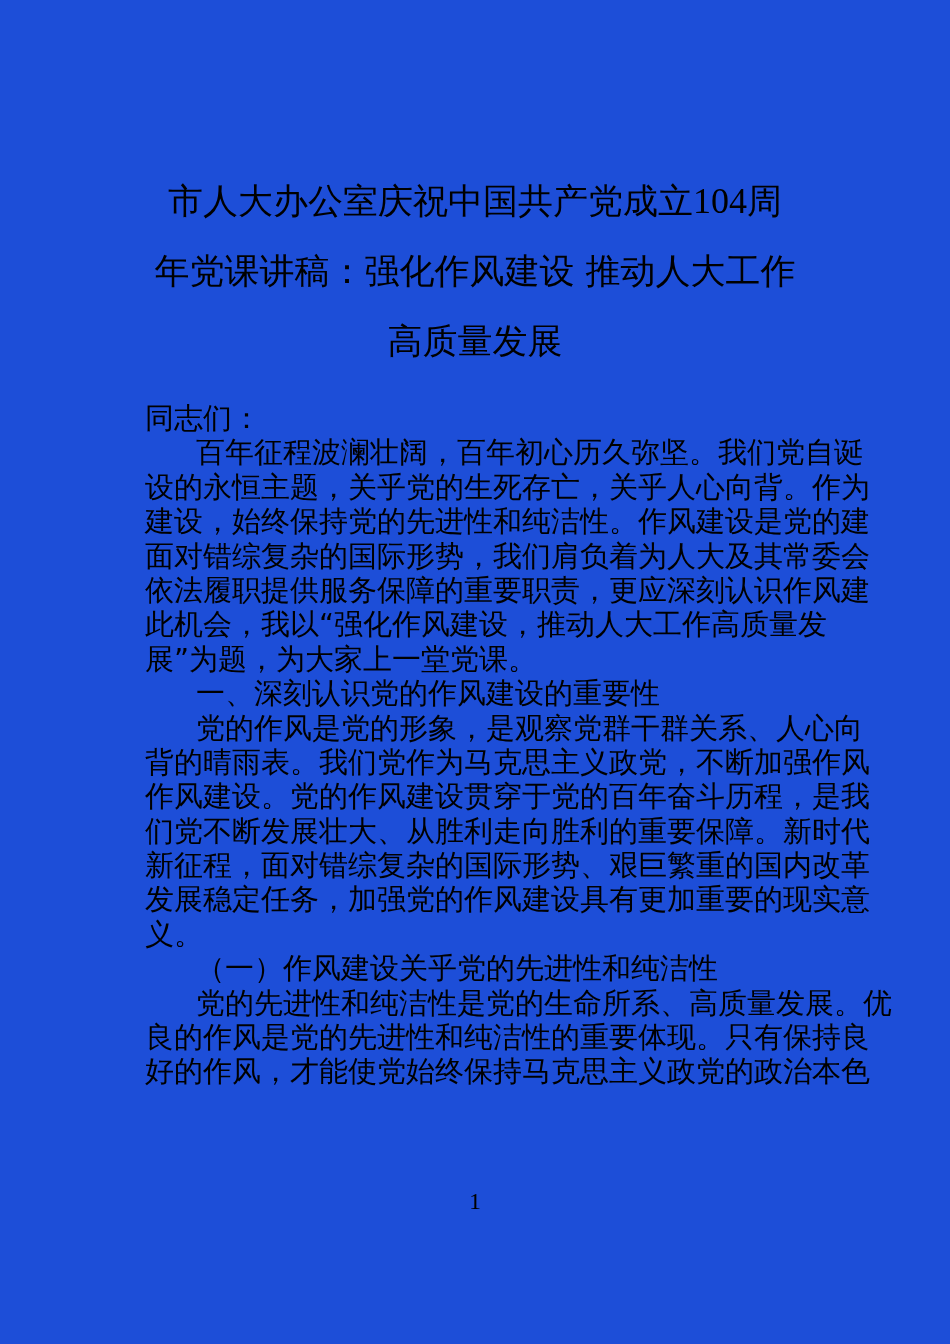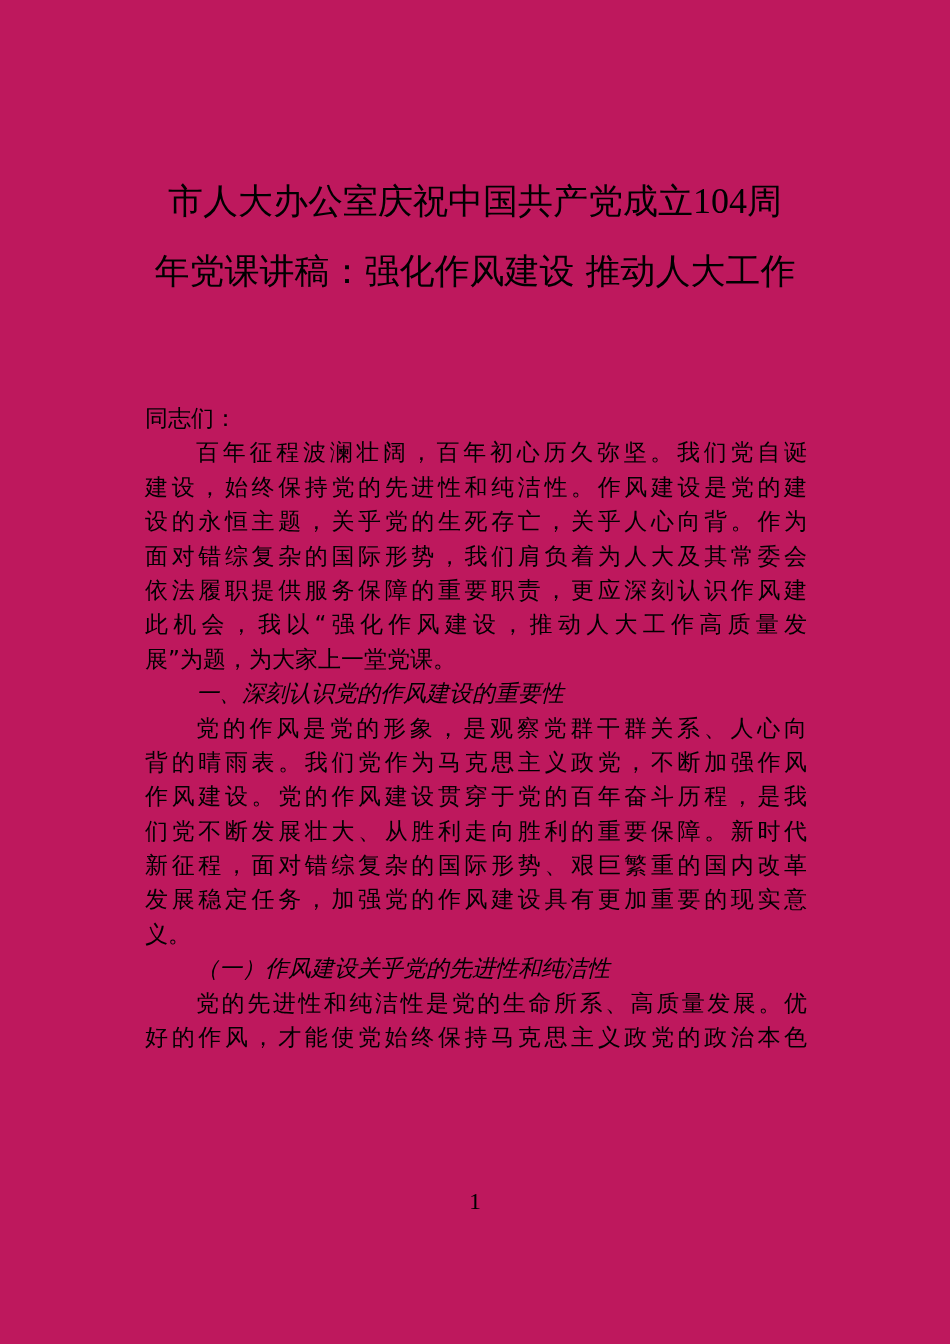--- a/index.html
+++ b/index.html
@@ -1,58 +1,59 @@
 <!DOCTYPE html>
 <html><head>
   <meta charset="utf-8">
   <style>
     html, body { margin: 0; padding: 0; background: #ffffff; }
     body { width: 950px; height: 1344px; position: relative; overflow: hidden; color: #000; }
-    .page { position: absolute; left: 0; top: 0; width: 950px; height: 1344px; background: #be185d; }
+    .page { position: absolute; left: 0; top: 0; width: 950px; height: 1344px; background: #1d4ed8; }
     .title {
       position: absolute; left: 145px; width: 660px; top: 166px;
       text-align: center;
       font-family: "DejaVu Sans", "Liberation Sans", sans-serif;
       font-size: 35px; line-height: 70px; letter-spacing: 0px;
     }
     .title-line { display: block; white-space: nowrap; }
     .title .num { font-family: "Liberation Serif", "DejaVu Serif", serif; font-size: 36px; }
     .body {
       position: absolute; left: 145px; width: 662px; top: 401px;
       font-family: "DejaVu Sans", "Liberation Sans", sans-serif;
-      font-size: 23px; line-height: 34.4px;
+      font-size: 29px; line-height: 34.4px;
     }
     .line { display: block; white-space: nowrap; height: 34.4px; overflow: visible; text-align: justify; text-align-last: justify; }
     .line.last { text-align-last: left; }
     .line.indent { padding-left: 51px; }
-    .line.heading { padding-left: 51px; text-align-last: left; font-style: italic; }
+    .line.heading { padding-left: 51px; text-align-last: left; }
     .page-number {
       position: absolute; left: 0; width: 950px; top: 1188px;
       text-align: center;
       font-family: "Liberation Serif", "DejaVu Serif", serif;
       font-size: 24px;
     }
   </style>
 </head>
 <body>
 
 <div class="page">
 
   <div class="title">
     <span class="title-line"><span>市人大办公室庆祝中国共产党成立</span><span class="num">104</span><span>周</span></span>
     <span class="title-line">年党课讲稿：强化作风建设 推动人大工作</span>
+    <span class="title-line">高质量发展</span>
   </div>
 
   <div class="body">
     <span class="line last">同志们：</span>
 
     <div>
       <span class="line indent">百年征程波澜壮阔，百年初心历久弥坚。我们党自诞</span>
+      <span class="line">设的永恒主题，关乎党的生死存亡，关乎人心向背。作为</span>
       <span class="line">建设，始终保持党的先进性和纯洁性。作风建设是党的建</span>
-      <span class="line">设的永恒主题，关乎党的生死存亡，关乎人心向背。作为</span>
       <span class="line">面对错综复杂的国际形势，我们肩负着为人大及其常委会</span>
       <span class="line">依法履职提供服务保障的重要职责，更应深刻认识作风建</span>
       <span class="line">此机会，我以“强化作风建设，推动人大工作高质量发</span>
       <span class="line last">展”为题，为大家上一堂党课。</span>
     </div>
 
     <span class="line heading">一、深刻认识党的作风建设的重要性</span>
 
     <div>
       <span class="line indent">党的作风是党的形象，是观察党群干群关系、人心向</span>
@@ -61,18 +62,19 @@
       <span class="line">们党不断发展壮大、从胜利走向胜利的重要保障。新时代</span>
       <span class="line">新征程，面对错综复杂的国际形势、艰巨繁重的国内改革</span>
       <span class="line">发展稳定任务，加强党的作风建设具有更加重要的现实意</span>
       <span class="line last">义。</span>
     </div>
 
     <span class="line heading">（一）作风建设关乎党的先进性和纯洁性</span>
 
     <div>
       <span class="line indent">党的先进性和纯洁性是党的生命所系、高质量发展。优</span>
+      <span class="line">良的作风是党的先进性和纯洁性的重要体现。只有保持良</span>
       <span class="line">好的作风，才能使党始终保持马克思主义政党的政治本色</span>
     </div>
   </div>
 
   <div class="page-number">1</div>
 </div>
 
 </body></html>

